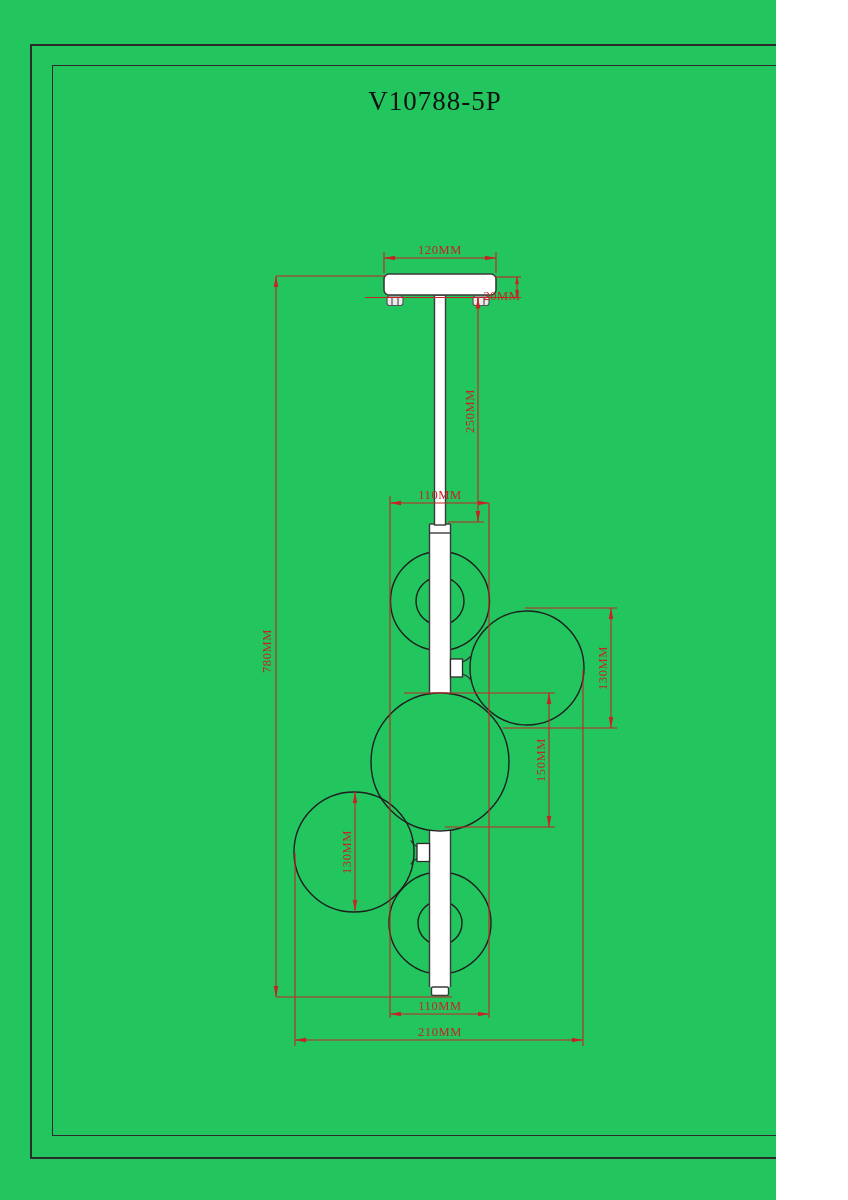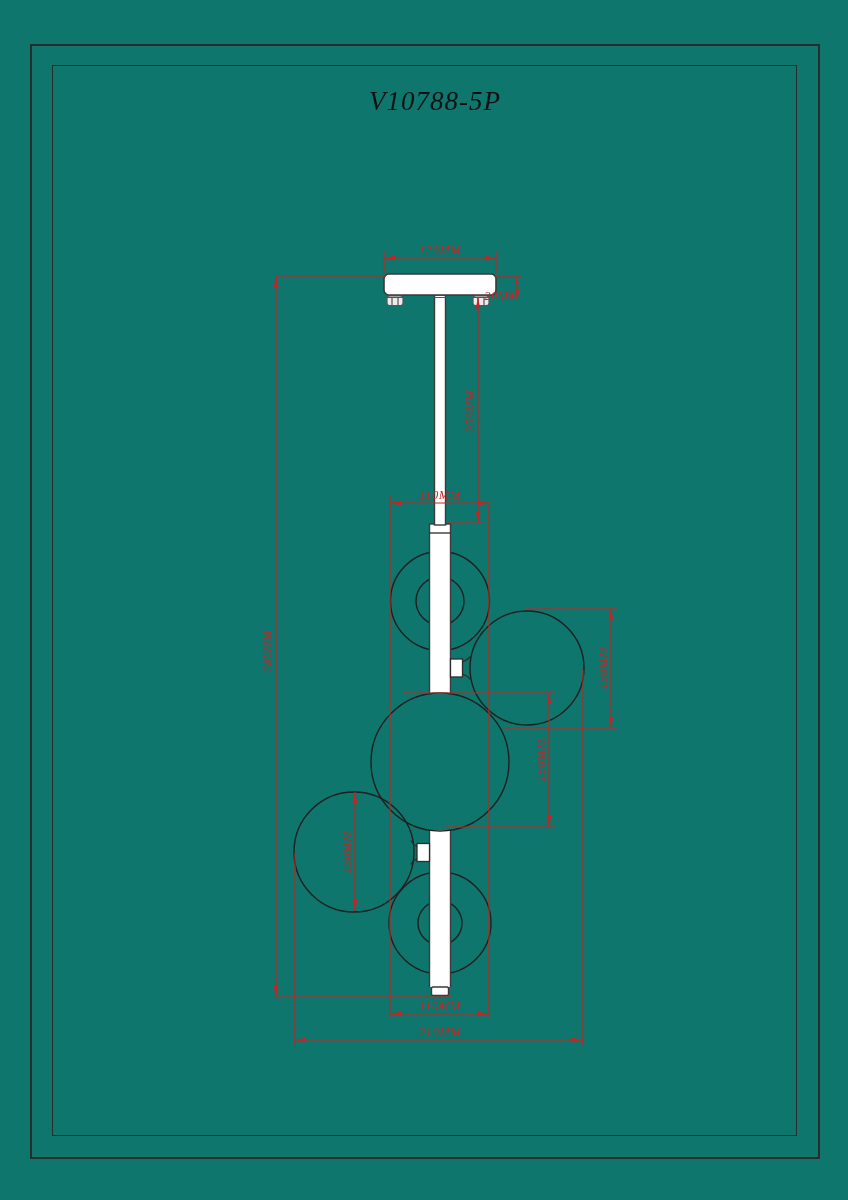--- a/index.html
+++ b/index.html
@@ -1,23 +1,22 @@
 <!DOCTYPE html>
 <html><head>
 <meta charset="utf-8">
 <style>
   html, body { margin: 0; padding: 0; background: #ffffff; }
   .page {
     position: relative;
-    width: 848px;
+    width: 776px;
     height: 1200px;
-    background: #0f766e;
+    background: #22c55e;
     font-family: "Liberation Serif", "DejaVu Serif", serif;
     overflow: hidden;
-    font-style: italic;
   }
   .frame-outer {
     position: absolute;
     left: 30px; top: 44px;
     width: 786px; height: 1111px;
     border: 2px solid #2b2b2b;
   }
   .frame-inner {
     position: absolute;
     left: 52px; top: 65px;

